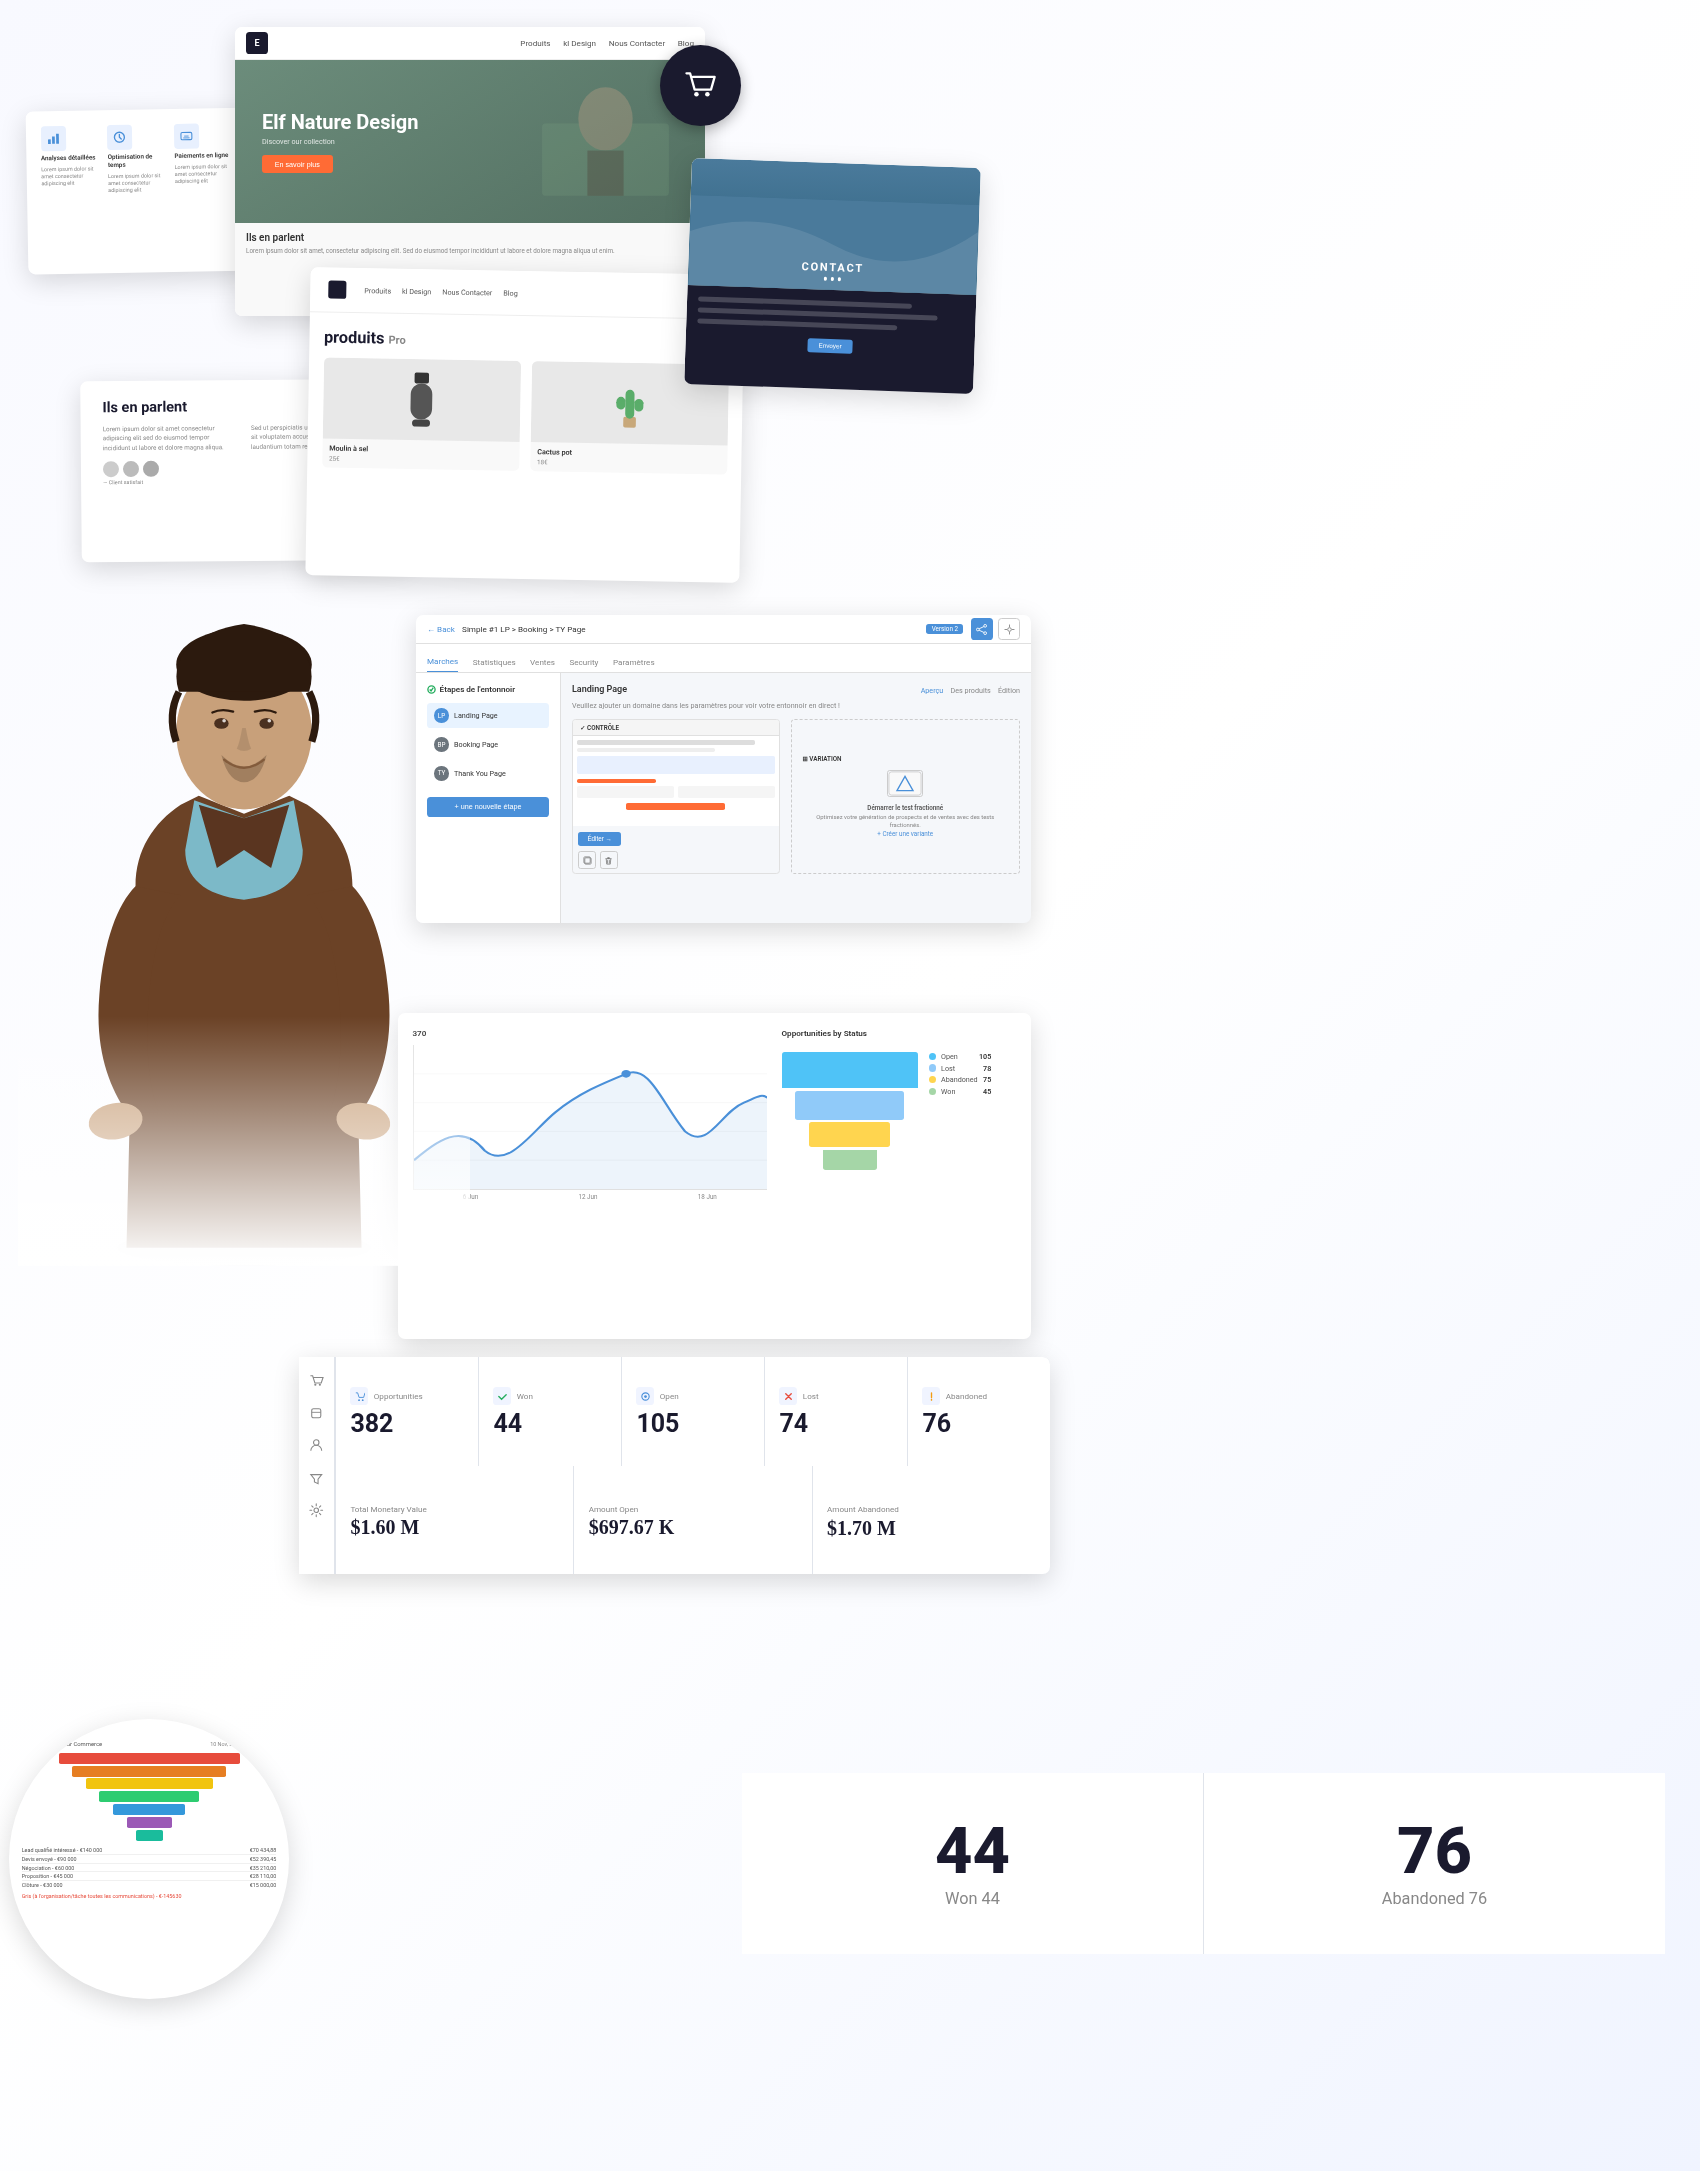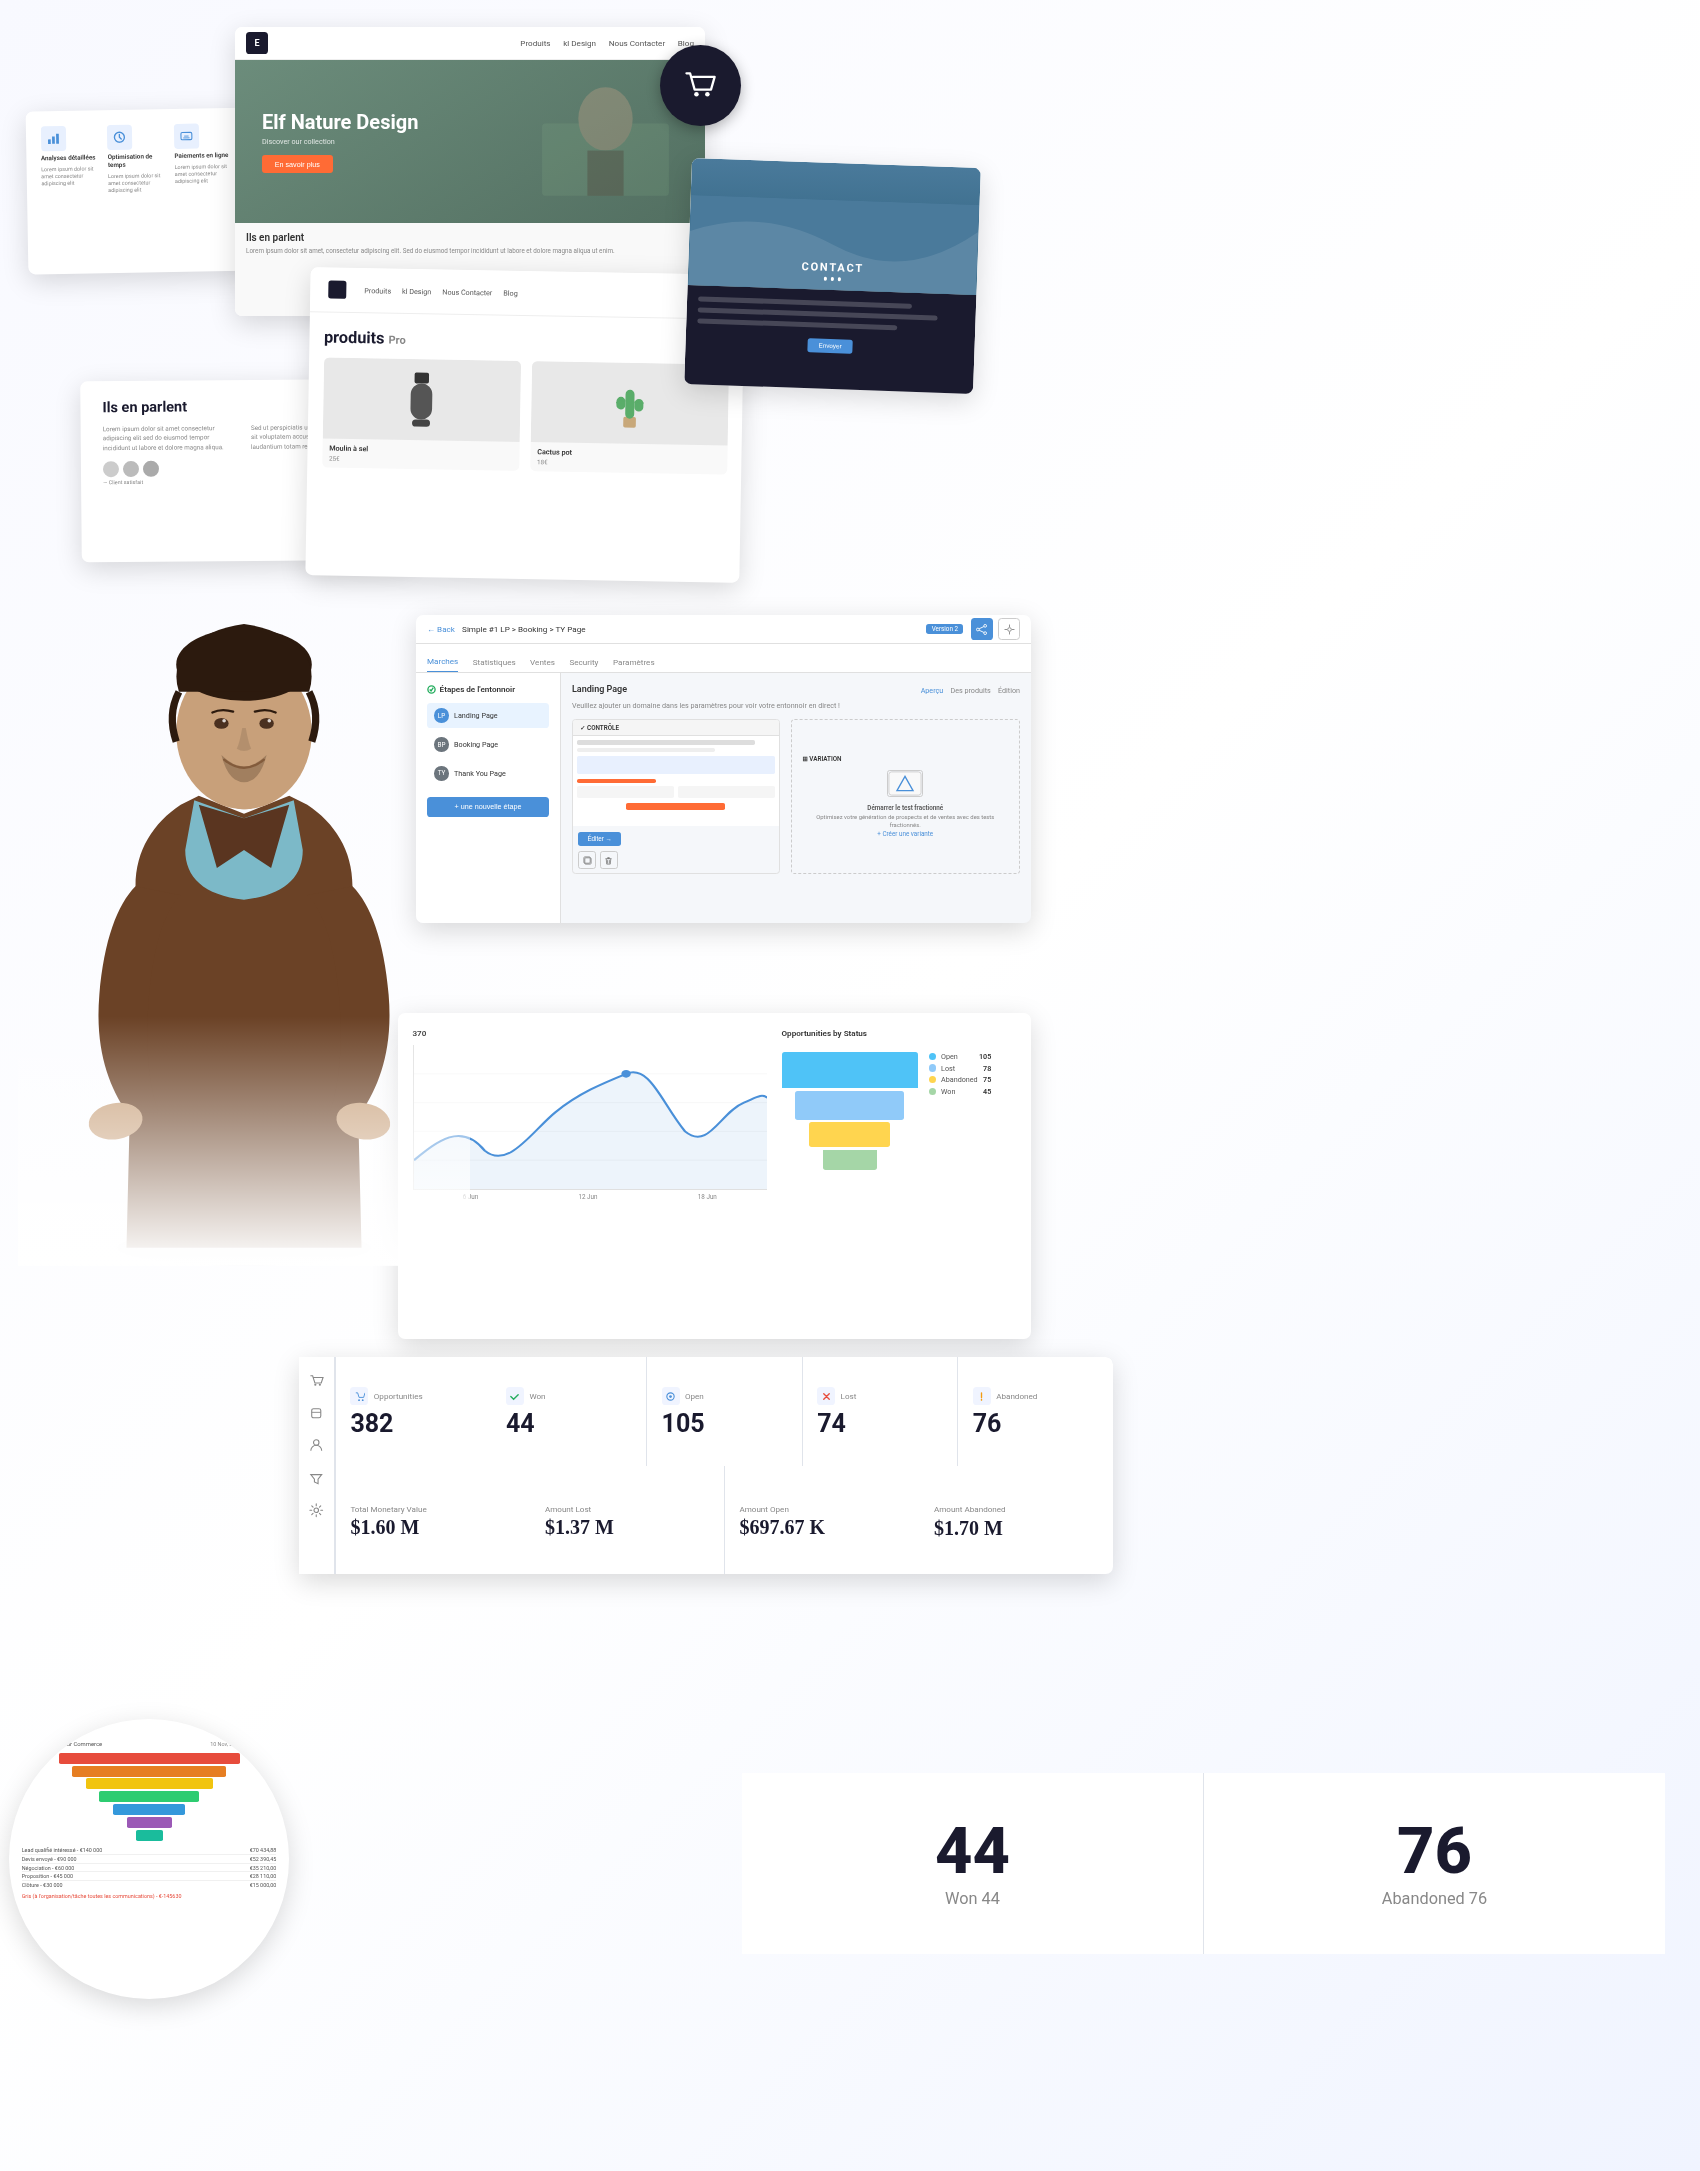--- a/index.html
+++ b/index.html
@@ -631,21 +631,21 @@
       margin-left: auto;
       font-size: 7.2px;
       font-weight: 600;
       color: #333;
     }
 
     
     .screenshot-metrics {
       top: 1357px;
       left: 299px;
-      width: 814px;
+      width: 751px;
       height: 217px;
       z-index: 5;
       background: #f5f7fa;
     }
     .metrics-top-row {
       display: flex;
       gap: 0.9px;
       background: #e0e4eb;
       height: 109px;
     }
@@ -1203,24 +1203,20 @@
     </div>
   </div>
 
   <div class="metrics-bottom-row">
     <div style="width:36px;background:#fff;border-right:0.9px solid #e0e4eb"></div>
     <div class="metric-card">
       <div class="metric-label" style="margin-bottom:3.6px">Total Monetary Value</div>
       <div class="metric-value dollar">$1.60 M</div>
     </div>
     <div class="metric-card">
-      <div class="metric-label" style="margin-bottom:3.6px">Amount Lost</div>
-      <div class="metric-value dollar">$1.37 M</div>
-    </div>
-    <div class="metric-card">
       <div class="metric-label" style="margin-bottom:3.6px">Amount Open</div>
       <div class="metric-value dollar">$697.67 K</div>
     </div>
     <div class="metric-card">
       <div class="metric-label" style="margin-bottom:4px">Amount Abandoned</div>
       <div class="metric-value dollar">$1.70 M</div>
     </div>
   </div>
 </div>
 

